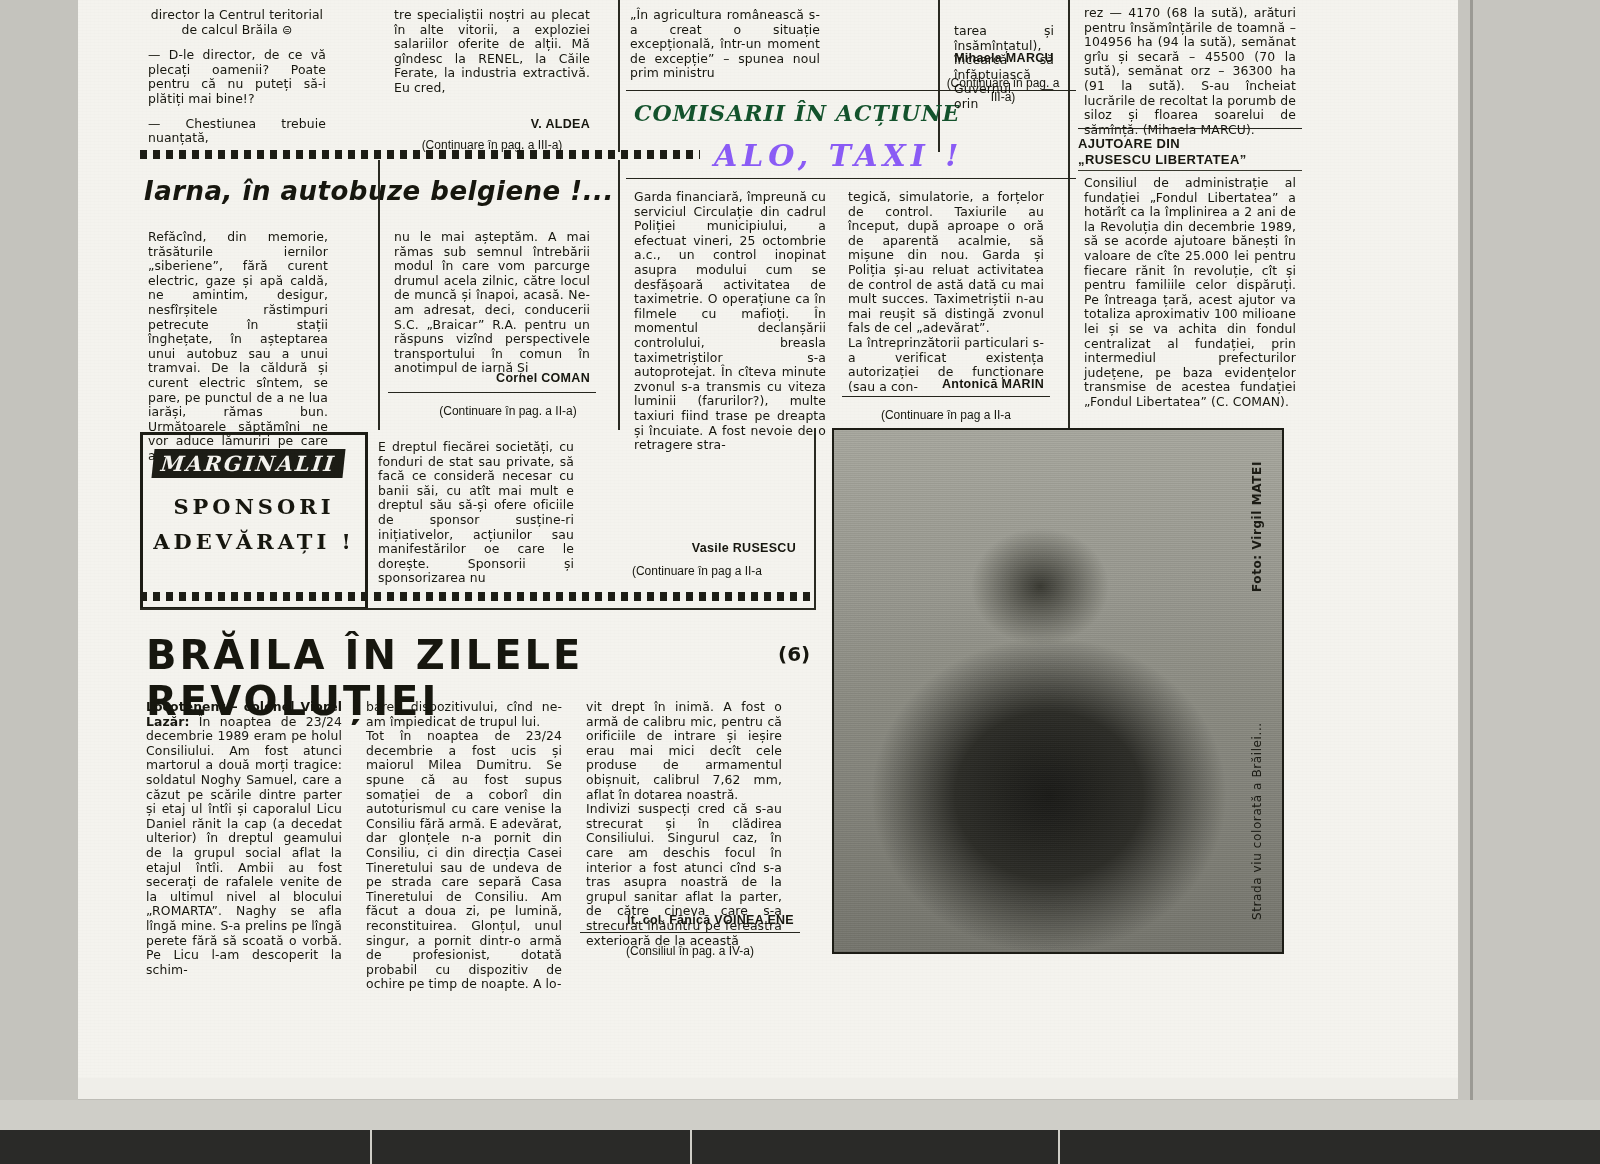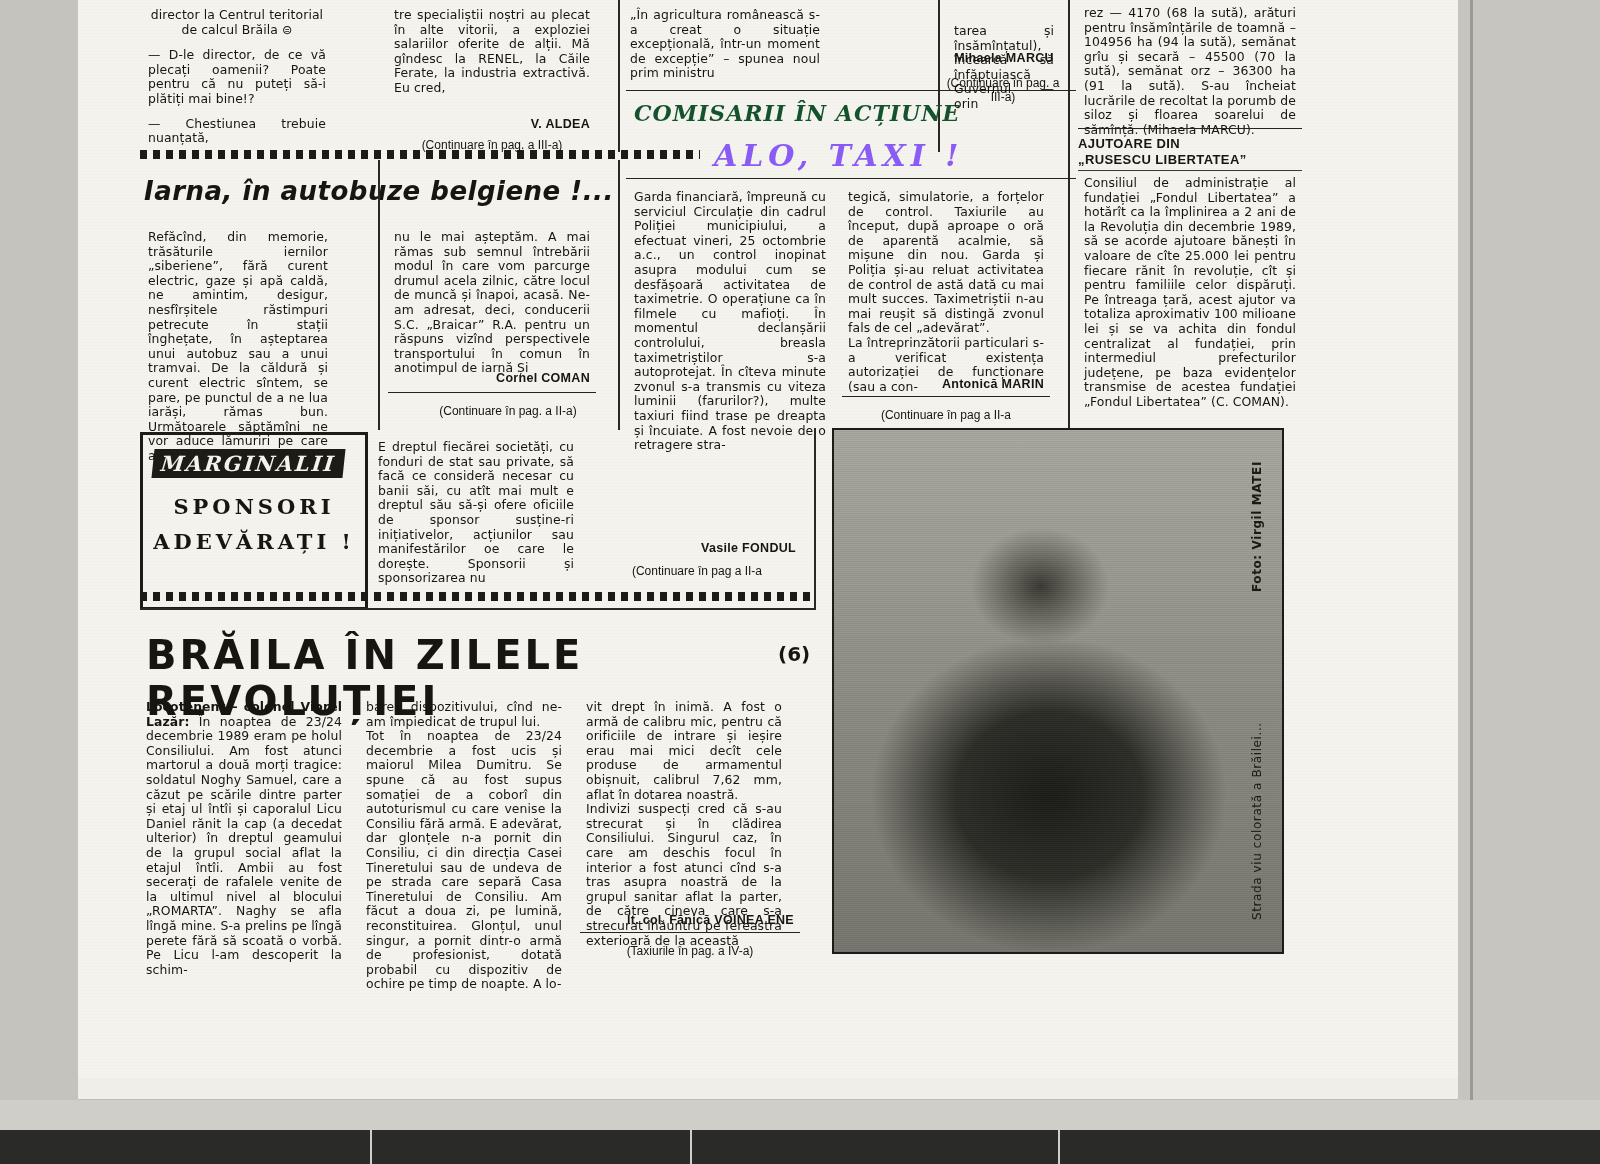--- a/index.html
+++ b/index.html
@@ -136,21 +136,21 @@
 
       <div class="col marg-box" style="left:62px;top:432px;width:222px;height:172px;">
         <div style="padding:14px 10px 0 10px;">
           <div class="marg-title">MARGINALII</div>
           <div class="marg-sub">SPONSORI</div>
           <div class="marg-sub2">ADEVĂRAȚI !</div>
         </div>
       </div>
 
       <div class="col txt" style="left:300px;top:440px;width:196px;">E dreptul fiecărei societăți, cu fonduri de stat sau private, să facă ce consideră necesar cu banii săi, cu atît mai mult e dreptul său să-și ofere oficiile de sponsor susține-ri inițiativelor, acțiunilor sau manifestărilor oe care le dorește. Sponsorii și sponsorizarea nu</div>
-      <div class="col sig" style="left:520px;top:536px;width:198px;">Vasile FONDUL</div>
+      <div class="col sig" style="left:520px;top:536px;width:198px;">Vasile RUSESCU</div>
       <div class="col cont" style="left:520px;top:558px;width:198px;">(Continuare în pag a II-a</div>
       <div style="position:absolute;left:736px;top:428px;width:2px;height:180px;background:#2a2a22;"></div>
       <div style="position:absolute;left:62px;top:608px;width:676px;height:2px;background:#2a2a22;"></div>
 
       <div class="col" style="left:62px;top:592px;width:676px;">
         <div class="dashrow" style="width:676px;"></div>
       </div>
       <div class="col big-title" style="left:68px;top:632px;width:620px;">BRĂILA ÎN ZILELE REVOLUȚIEI</div>
       <div class="col" style="left:700px;top:642px;font-size:20px;font-weight:bold;font-family:'DejaVu Sans',sans-serif;">(6)</div>
 
@@ -159,21 +159,21 @@
         <span>În noaptea de 23/24 decembrie 1989 eram pe holul Consiliului. Am fost atunci martorul a două morți tragice: soldatul Noghy Samuel, care a căzut pe scările dintre parter și etaj ul întîi și caporalul Licu Daniel rănit la cap (a decedat ulterior) în dreptul geamului de la grupul social aflat la etajul întîi. Ambii au fost secerați de rafalele venite de la ultimul nivel al blocului „ROMARTA”. Naghy se afla lîngă mine. S-a prelins pe lîngă perete fără să scoată o vorbă. Pe Licu l-am descoperit la schim-</span>
       </div>
       <div class="col txt" style="left:288px;top:700px;width:196px;white-space:pre-line;">barea dispozitivului, cînd ne-am împiedicat de trupul lui.
 Tot în noaptea de 23/24 decembrie a fost ucis și maiorul Milea Dumitru. Se spune că au fost supus somației de a coborî din autoturismul cu care venise la Consiliu fără armă. E adevărat, dar glonțele n-a pornit din Consiliu, ci din direcția Casei Tineretului sau de undeva de pe strada care separă Casa Tineretului de Consiliu. Am făcut a doua zi, pe lumină, reconstituirea. Glonțul, unul singur, a pornit dintr-o armă de profesionist, dotată probabil cu dispozitiv de ochire pe timp de noapte. A lo-</div>
       <div class="col txt" style="left:508px;top:700px;width:196px;white-space:pre-line;">vit drept în inimă. A fost o armă de calibru mic, pentru că orificiile de intrare și ieșire erau mai mici decît cele produse de armamentul obișnuit, calibrul 7,62 mm, aflat în dotarea noastră.
 Indivizi suspecți cred că s-au strecurat și în clădirea Consiliului. Singurul caz, în care am deschis focul în interior a fost atunci cînd s-a tras asupra noastră de la grupul sanitar aflat la parter, de către cineva care s-a strecurat înăuntru pe fereastra exterioară de la această</div>
       <div class="col sig" style="left:508px;top:908px;width:208px;">lt. col. Fănică VOINEA ENE</div>
       <div class="col" style="left:502px;top:932px;width:220px;">
           <div class="rule"></div>
         </div>
-      <div class="col cont" style="left:508px;top:938px;width:208px;">(Taxiurile în pag. a IV-a)</div>
+      <div class="col cont" style="left:508px;top:938px;width:208px;">(Consiliul în pag. a IV-a)</div>
 
       <div class="photo boxed" style="left:754px;top:428px;width:448px;height:522px;">
         <div class="inner"></div>
         <div class="grain"></div>
       </div>
       <div class="vcaption b" style="left:1172px;top:452px;height:140px;">Foto: Virgil MATEI</div>
       <div class="vcaption" style="left:1172px;top:690px;height:230px;">Strada viu colorată a Brăilei...</div>
 
       <div class="noise"></div>
     </div>

